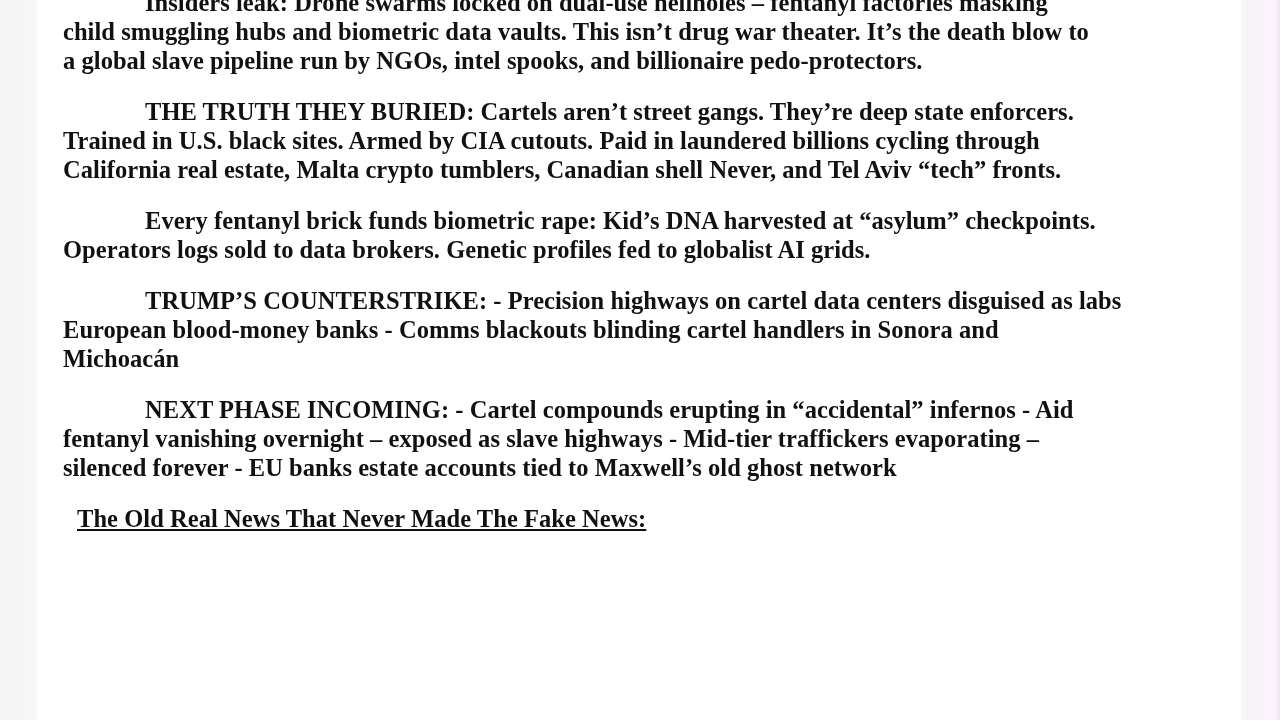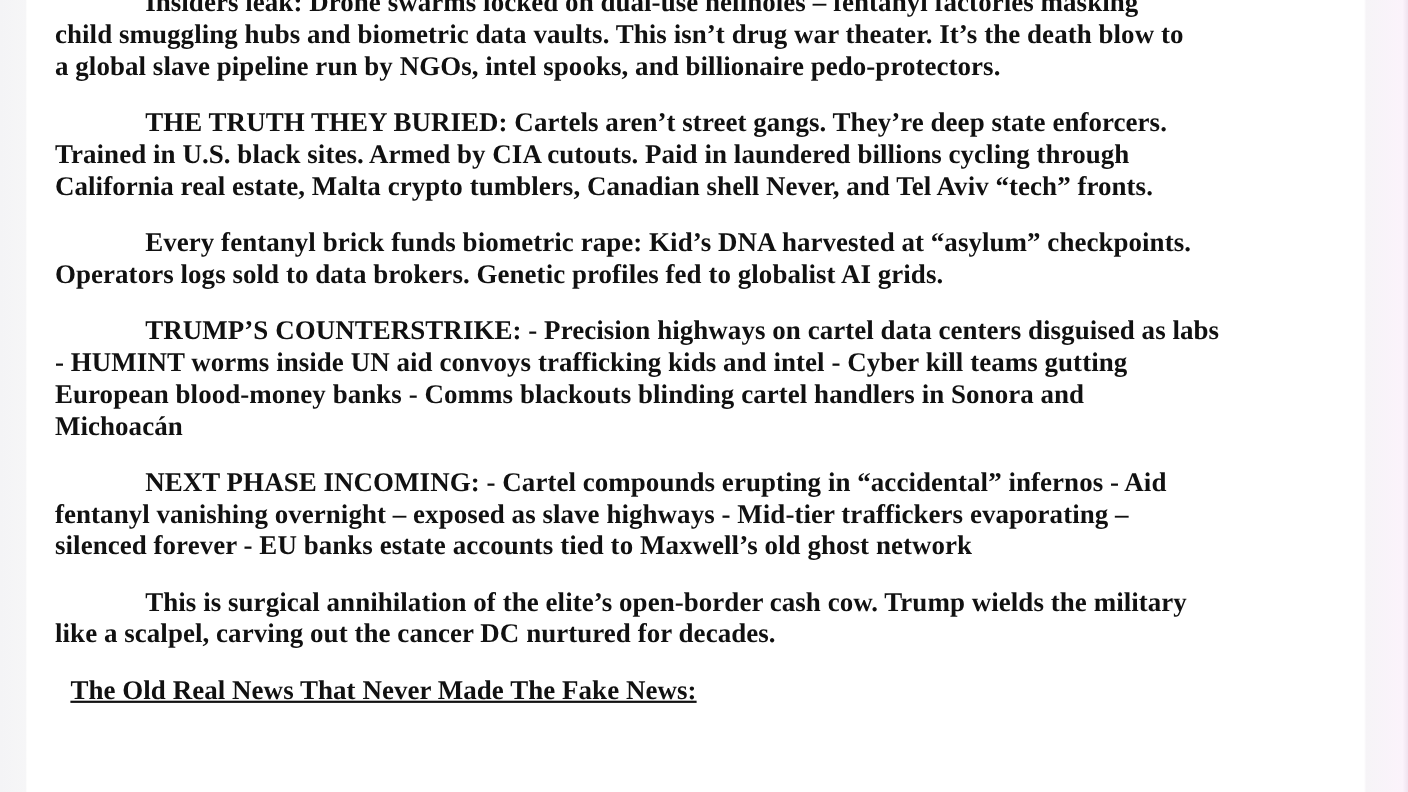--- a/index.html
+++ b/index.html
@@ -12,21 +12,21 @@
     }
     .viewport {
       position: relative;
       width: 1280px;
       height: 720px;
       overflow: hidden;
       background: linear-gradient(to right, #f4f4f6 0px, #f7f7f8 38px, #ffffff 40px, #ffffff 1240px, #f6f4f7 1242px, #fbf3fb 1275px, #efe3ef 1280px);
     }
     .page {
       position: absolute;
-      left: 24px;
+      left: 37px;
       top: 0;
       width: 1200px;
       height: 720px;
       background: #ffffff;
     }
     .content {
       position: absolute;
       left: 26px;
       top: -12px;
       width: 1150px;
@@ -73,36 +73,31 @@
         <span class="line">California real estate, Malta crypto tumblers, Canadian shell Never, and Tel Aviv “tech” fronts.</span>
       </div>
 
       <div class="para-lines">
         <span class="line first">Every fentanyl brick funds biometric rape: Kid’s DNA harvested at “asylum” checkpoints.</span>
         <span class="line">Operators logs sold to data brokers. Genetic profiles fed to globalist AI grids.</span>
       </div>
 
       <div class="para-lines">
         <span class="line first">TRUMP’S COUNTERSTRIKE: - Precision highways on cartel data centers disguised as labs</span>
-        <span class="line">- HUMINT worms inside UN aid convoys trafficking kids and intel  - Cyber kill teams gutting</span>
         <span class="line">European blood-money banks - Comms blackouts blinding cartel handlers in Sonora and</span>
         <span class="line">Michoacán</span>
       </div>
 
       <div class="para-lines">
       </div>
 
       <div class="para-lines">
         <span class="line first">NEXT PHASE INCOMING: - Cartel compounds erupting in “accidental” infernos - Aid</span>
         <span class="line">fentanyl vanishing overnight – exposed as slave highways - Mid-tier traffickers evaporating –</span>
         <span class="line">silenced forever - EU banks estate accounts tied to Maxwell’s old ghost network</span>
       </div>
 
-      <div class="para-lines">
-        <span class="line first">This is surgical annihilation of the elite’s open-border cash cow. Trump wields the military</span>
-        <span class="line">like a scalpel, carving out the cancer DC nurtured for decades.</span>
-      </div>
 
       <div class="footer-heading">The Old Real News That Never Made The Fake News:</div>
 
     </div>
   </div>
 </div>
 
 </body></html>

